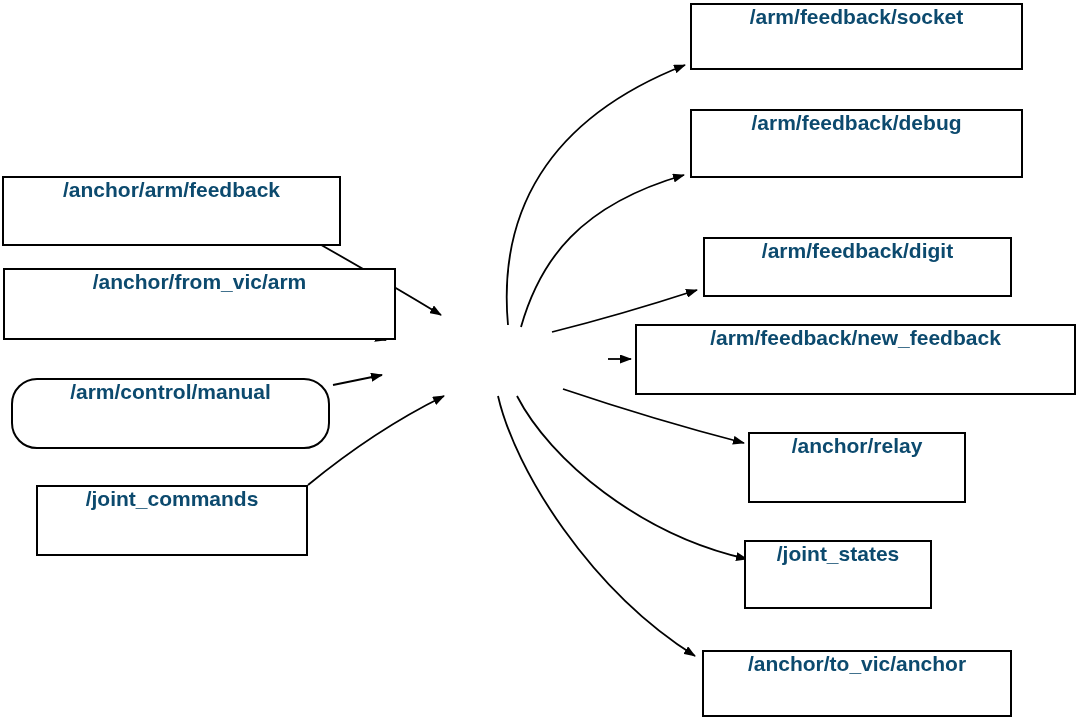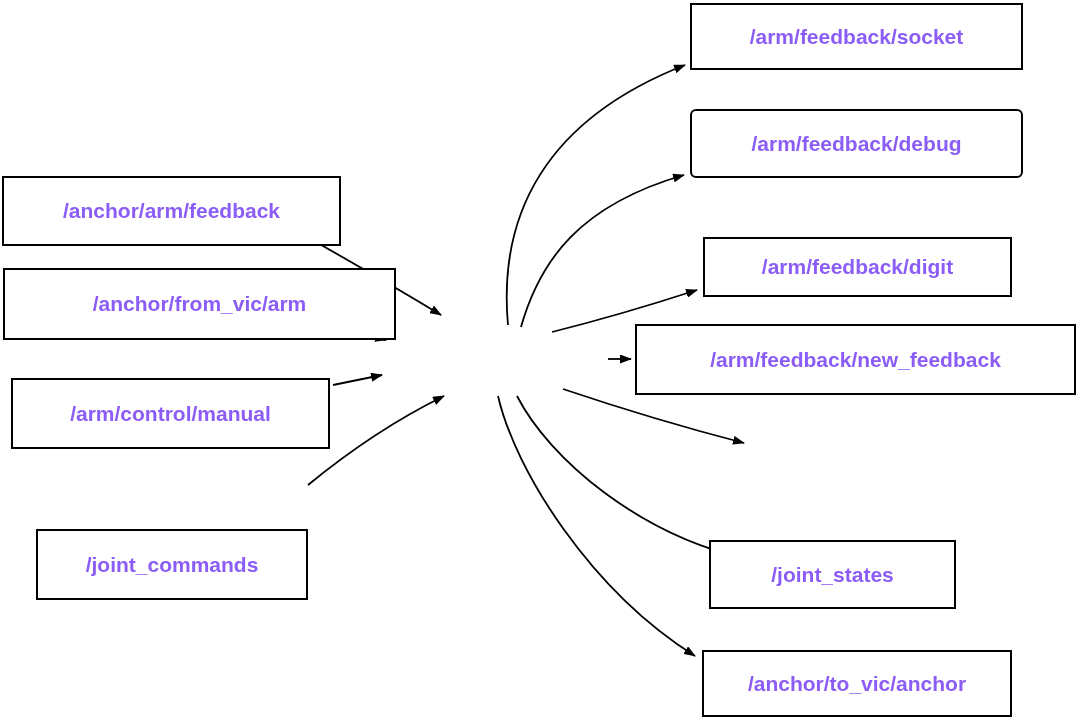--- a/index.html
+++ b/index.html
@@ -21,23 +21,23 @@
     top: 0;
     width: 1079px;
     height: 720px;
   }
   .node {
     position: absolute;
     box-sizing: border-box;
     border: 2px solid #000000;
     background: #ffffff;
     display: flex;
-    align-items: center;
+    align-items: flex-start;
     justify-content: center;
-    color: #8b5cf6;
+    color: #0c4a6e;
     font-size: 21px;
     font-weight: 600;
     white-space: nowrap;
   }
   .node.ellipse {
     border-radius: 50%;
     font-size: 22px;
   }
 </style>
 </head>
@@ -65,40 +65,43 @@
     <path d="M 517 396 C 550 460 640 535 747 559" marker-end="url(#arrow)"></path>
     <path d="M 498 396 C 515 470 590 590 695 656" marker-end="url(#arrow)"></path>
   </svg>
 
   <div class="node" style="left:2px; top:176px; width:339px; height:70px;">
     <span>/anchor/arm/feedback</span>
   </div>
   <div class="node" style="left:3px; top:268px; width:393px; height:72px;">
     <span>/anchor/from_vic/arm</span>
   </div>
-  <div class="node" style="left:11px; top:378px; width:319px; height:71px;">
+  <div class="node" style="left:11px; top:378px; width:319px; height:71px;border-radius:26px;">
     <span>/arm/control/manual</span>
   </div>
-  <div class="node" style="left:36px; top:485px; width:272px; height:71px;margin-top:44px;">
+  <div class="node" style="left:36px; top:485px; width:272px; height:71px;">
     <span>/joint_commands</span>
   </div>
 
 
   <div class="node" style="left:690px; top:3px; width:333px; height:67px;">
     <span>/arm/feedback/socket</span>
   </div>
-  <div class="node" style="left:690px; top:109px; width:333px; height:69px;border-radius:6px;">
+  <div class="node" style="left:690px; top:109px; width:333px; height:69px;">
     <span>/arm/feedback/debug</span>
   </div>
   <div class="node" style="left:703px; top:217px; width:309px; height:60px;margin-top:20px;">
     <span>/arm/feedback/digit</span>
   </div>
   <div class="node" style="left:635px; top:324px; width:441px; height:71px;">
     <span>/arm/feedback/new_feedback</span>
   </div>
-  <div class="node" style="left:709px; top:540px; width:247px; height:69px;">
+  <div class="node" style="left:748px; top:432px; width:218px; height:71px;">
+    <span>/anchor/relay</span>
+  </div>
+  <div class="node" style="left:744px; top:540px; width:188px; height:69px;">
     <span>/joint_states</span>
   </div>
   <div class="node" style="left:702px; top:650px; width:310px; height:67px;">
     <span>/anchor/to_vic/anchor</span>
   </div>
 
 </div>
 
 </body></html>

